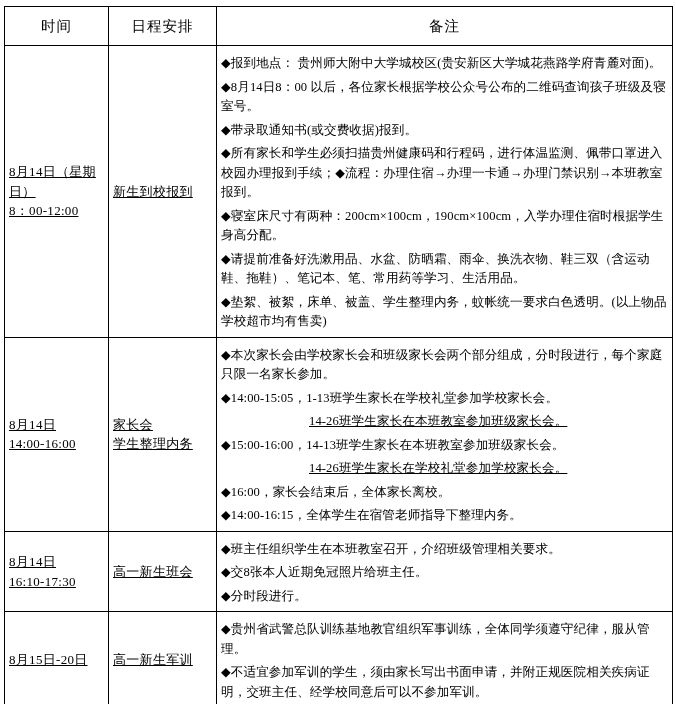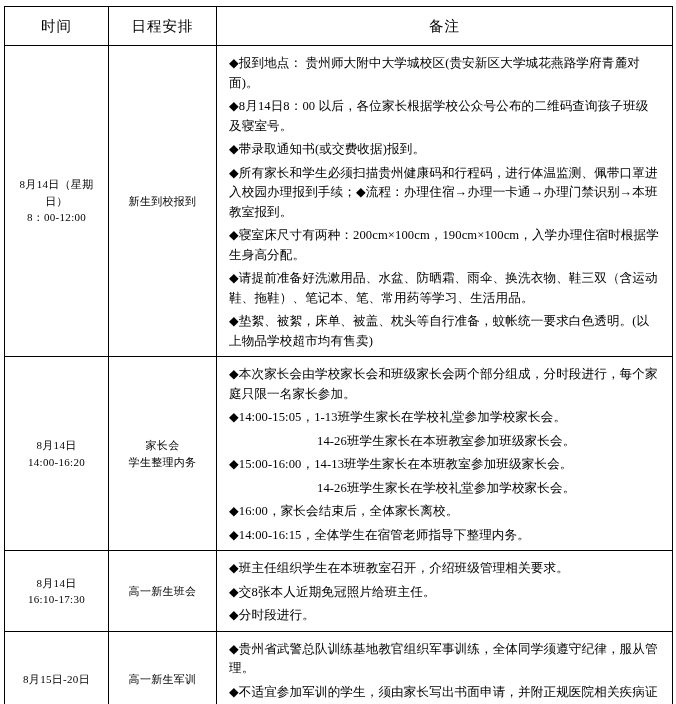--- a/index.html
+++ b/index.html
@@ -18,51 +18,52 @@
   }
   table.schedule{
     border-collapse:collapse;
     width:668px;
     table-layout:fixed;
     margin:0 auto;
   }
   table.schedule td, table.schedule th{
     border:1px solid #000;
     vertical-align:middle;
-    padding:4px 12px;
+    padding:4px 4px;
   }
   col.c-time{width:104px;}
   col.c-plan{width:108px;}
   col.c-note{width:456px;}
 
   thead th{
     text-align:center;
     font-size:14.5px;
     font-weight:normal;
     height:30px;
     letter-spacing:1px;
   }
   td.time, td.plan{
-    text-align:center;
-    font-size:11px;
+    font-size:13px;
     line-height:1.5;
     letter-spacing:0.3px;
+    text-decoration:underline;
   }
   td.note{
     text-align:left;
     font-size:12.6px;
     line-height:1.55;
     letter-spacing:0.1px;
   }
   .note p{
     margin:4px 0 1px 0;
     text-indent:0;
   }
   .note p.ind{
     padding-left:88px;
+    text-decoration:underline;
   }
   .time-line{display:block;}
 </style>
 </head>
 <body>
 
 <div class="sheet">
 
   <table class="schedule">
     <colgroup>
@@ -86,27 +87,27 @@
           <td class="plan">
             <span class="time-line">新生到校报到</span>
           </td>
           <td class="note">
             <p>◆报到地点：   贵州师大附中大学城校区(贵安新区大学城花燕路学府青麓对面)。</p>
             <p>◆8月14日8：00 以后，各位家长根据学校公众号公布的二维码查询孩子班级及寝室号。</p>
             <p>◆带录取通知书(或交费收据)报到。</p>
             <p>◆所有家长和学生必须扫描贵州健康码和行程码，进行体温监测、佩带口罩进入校园办理报到手续；◆流程：办理住宿→办理一卡通→办理门禁识别→本班教室报到。</p>
             <p>◆寝室床尺寸有两种：200cm×100cm，190cm×100cm，入学办理住宿时根据学生身高分配。</p>
             <p>◆请提前准备好洗漱用品、水盆、防晒霜、雨伞、换洗衣物、鞋三双（含运动鞋、拖鞋）、笔记本、笔、常用药等学习、生活用品。</p>
-            <p>◆垫絮、被絮，床单、被盖、枕头等自行准备，蚊帐统一要求白色透明。(以上物品学校超市均有售卖)</p>
+            <p>◆垫絮、被絮，床单、被盖、学生整理内务，蚊帐统一要求白色透明。(以上物品学校超市均有售卖)</p>
           </td>
         </tr>
         <tr>
           <td class="time">
             <span class="time-line">8月14日</span>
-            <span class="time-line">14:00-16:20</span>
+            <span class="time-line">14:00-16:00</span>
           </td>
           <td class="plan">
             <span class="time-line">家长会</span>
             <span class="time-line">学生整理内务</span>
           </td>
           <td class="note">
             <p>◆本次家长会由学校家长会和班级家长会两个部分组成，分时段进行，每个家庭只限一名家长参加。</p>
             <p>◆14:00-15:05，1-13班学生家长在学校礼堂参加学校家长会。</p>
             <p class="ind">14-26班学生家长在本班教室参加班级家长会。</p>
             <p>◆15:00-16:00，14-13班学生家长在本班教室参加班级家长会。</p>

